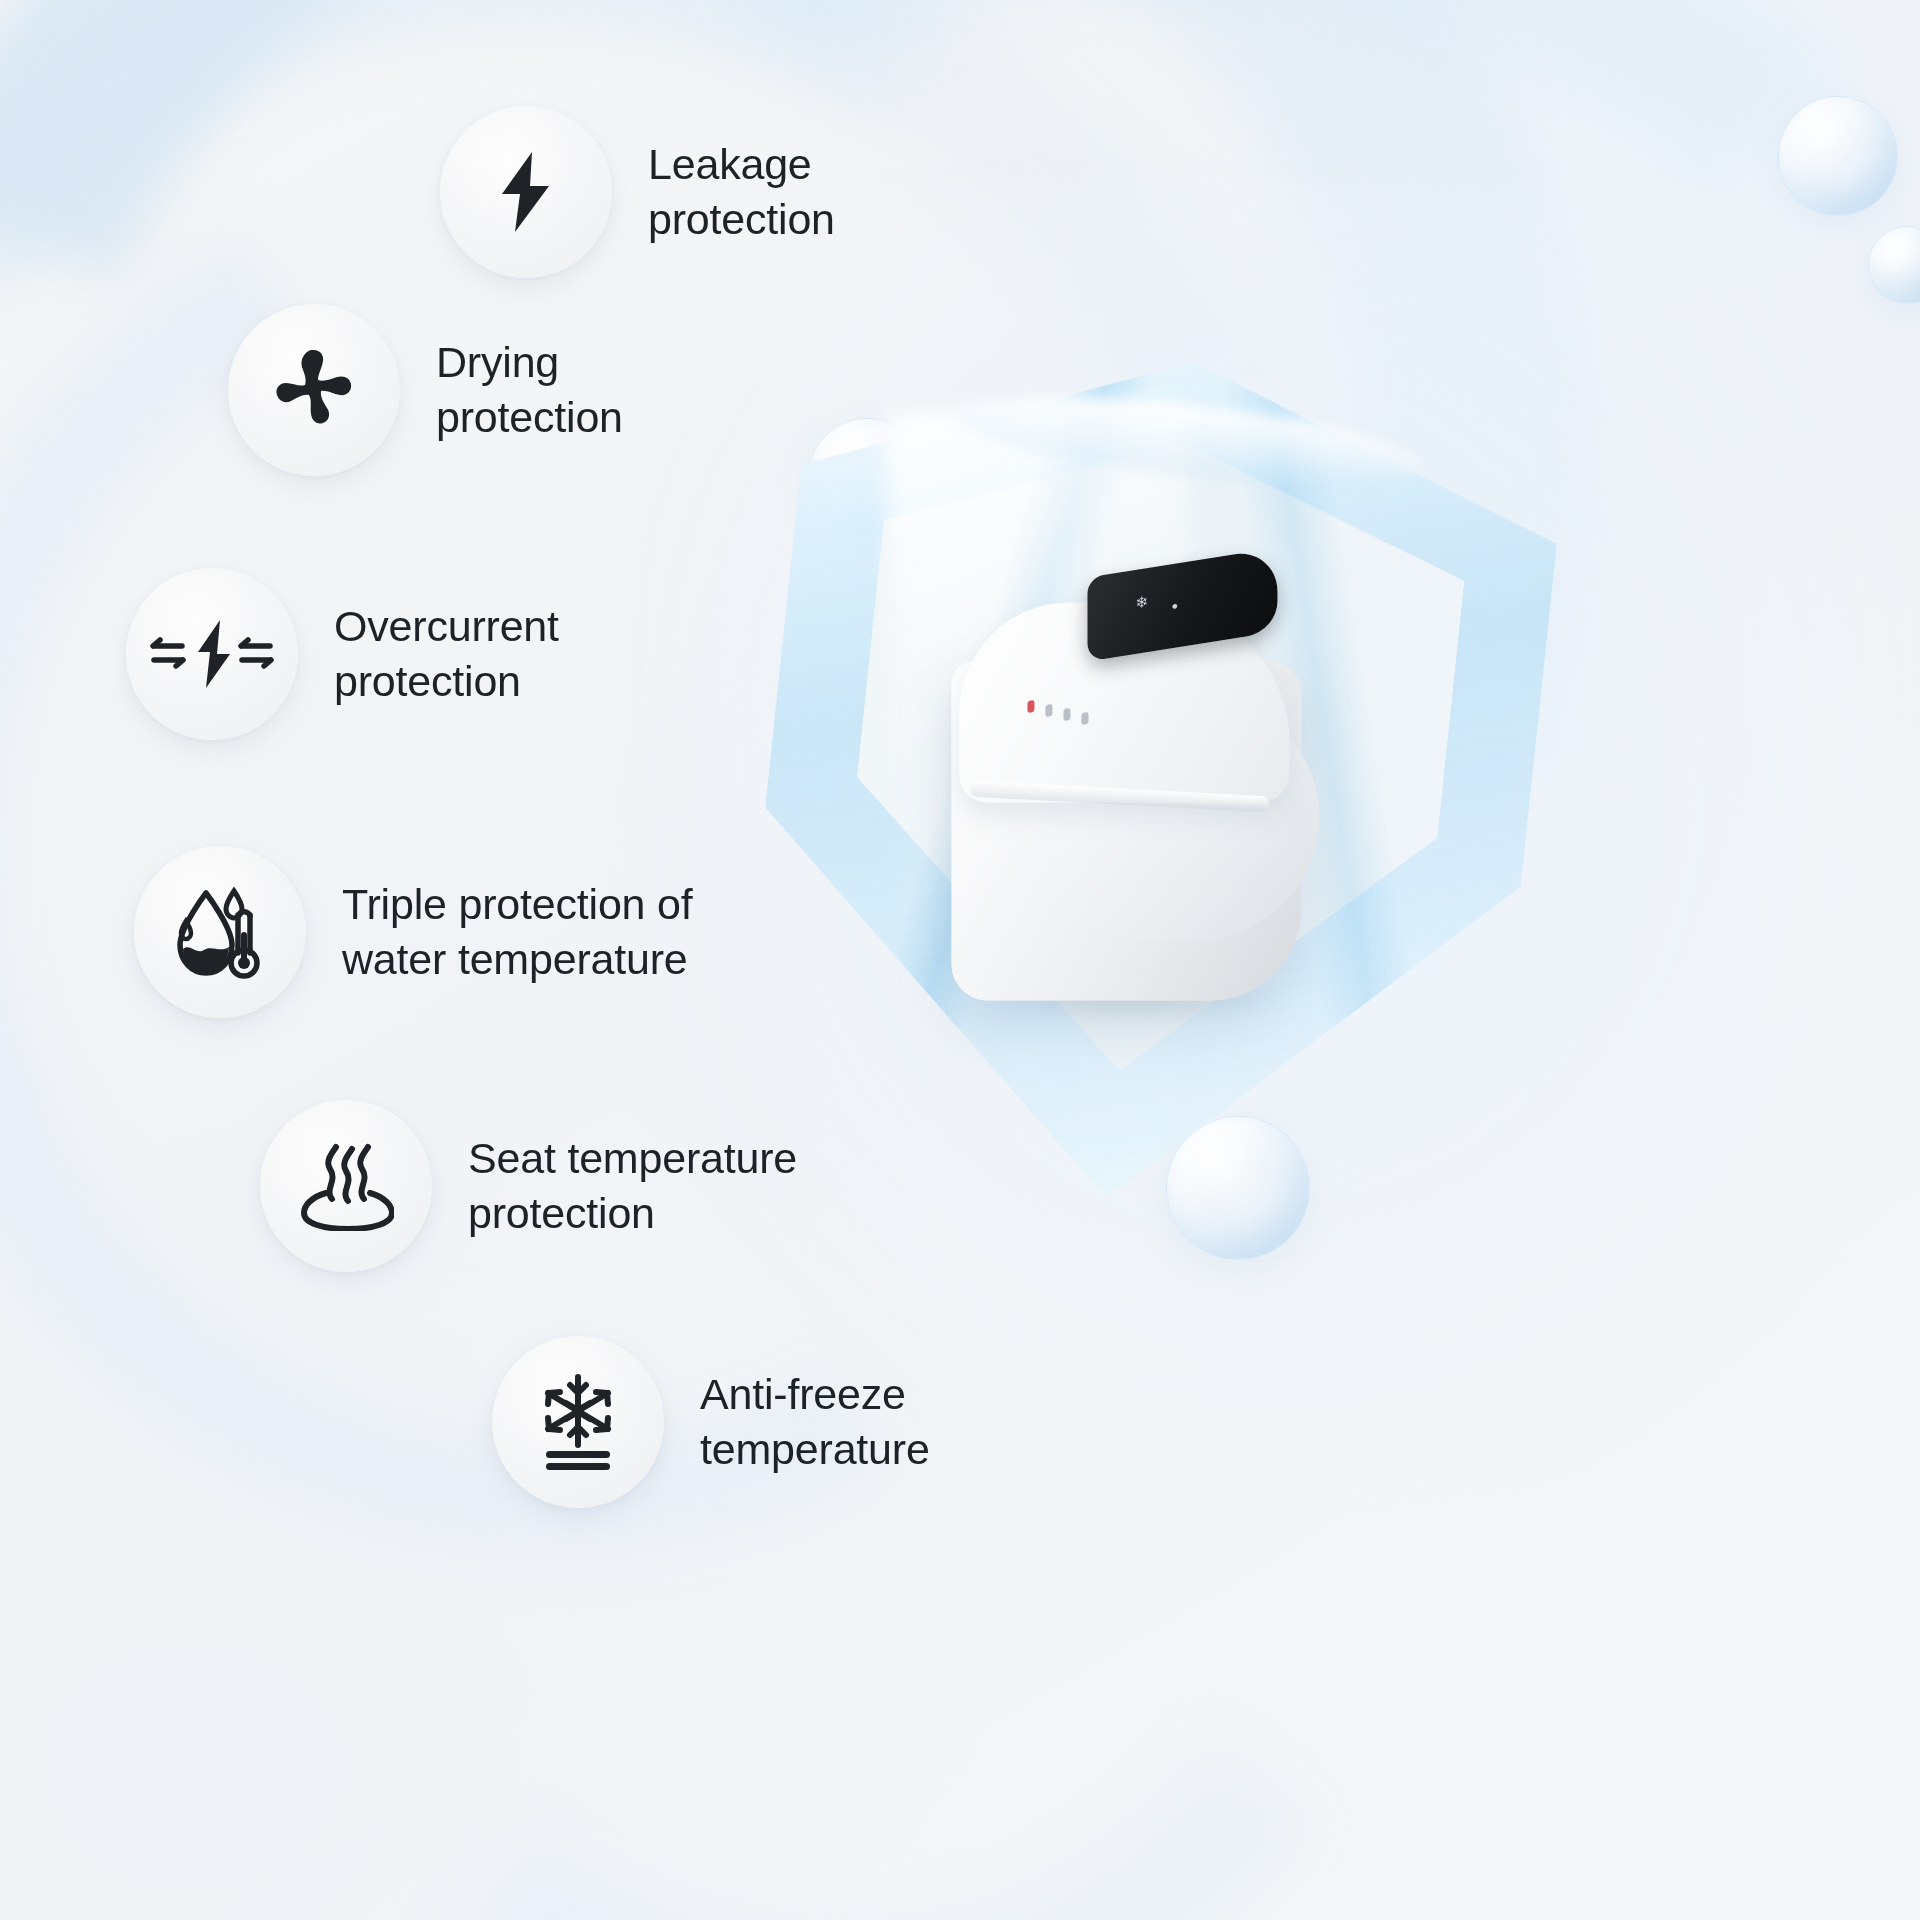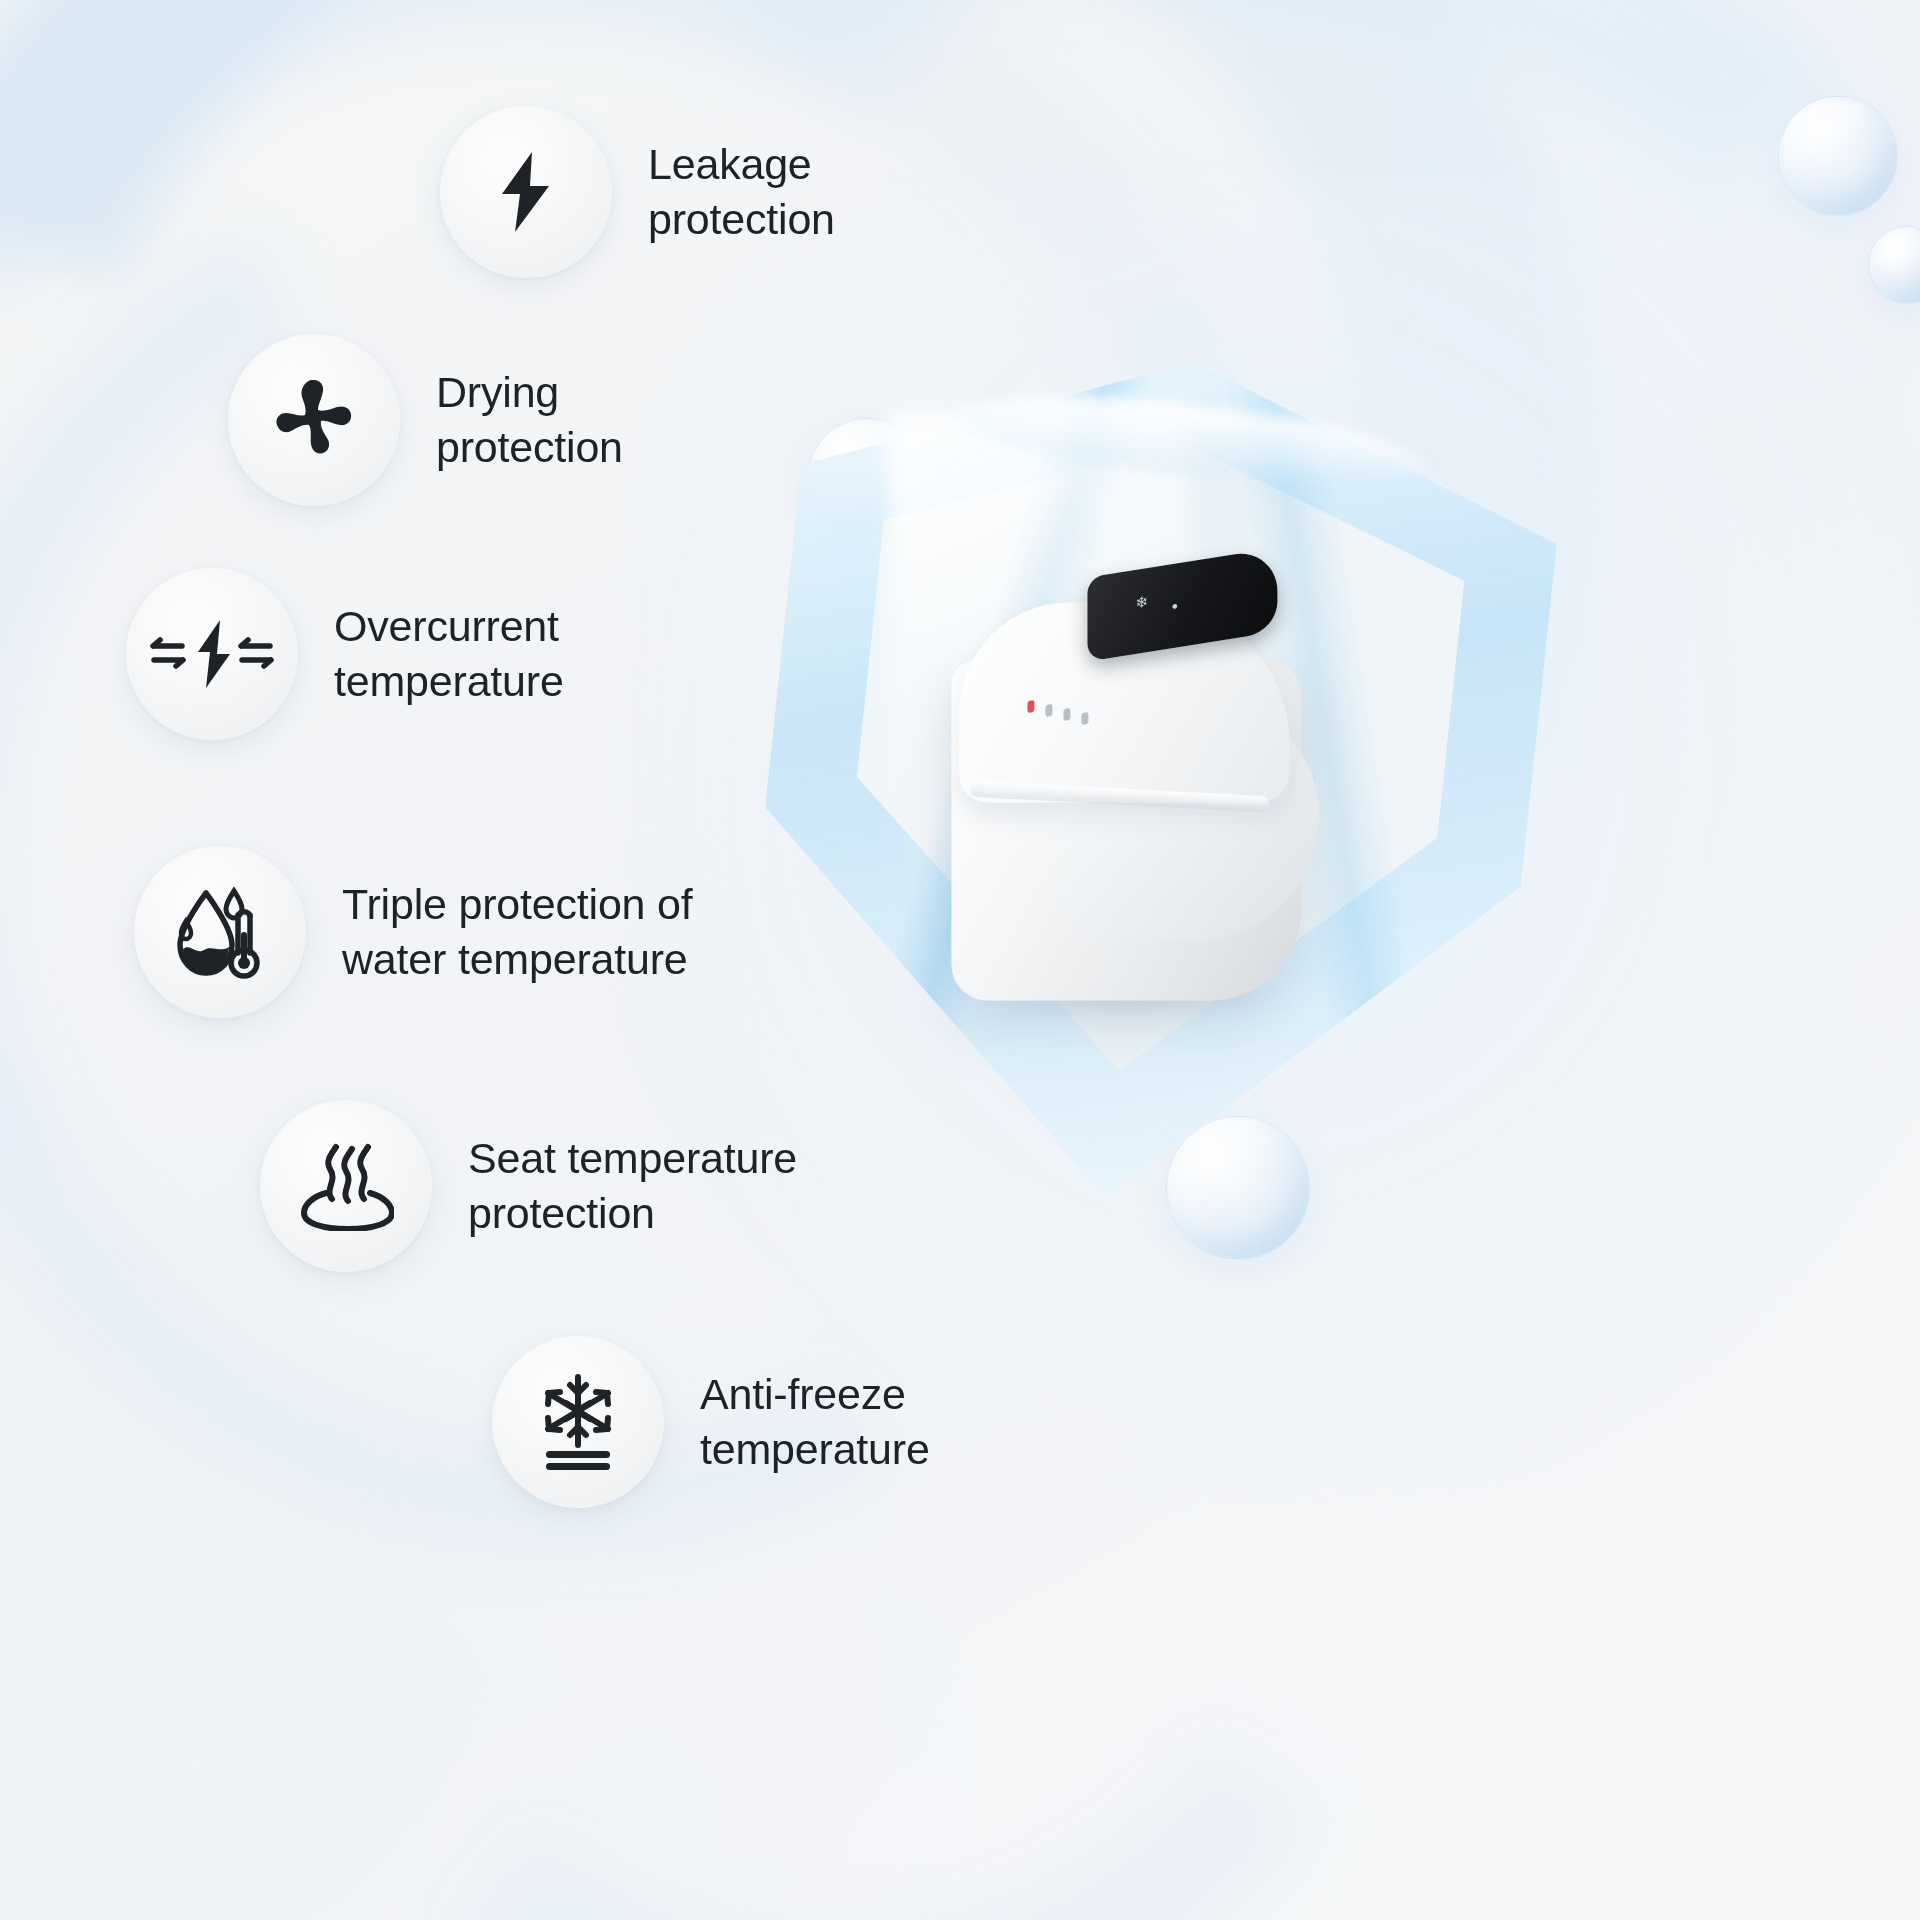--- a/index.html
+++ b/index.html
@@ -174,21 +174,21 @@
     font-size:43px;
     line-height:1.28;
     color:#1d2226;
     letter-spacing:-0.2px;
     white-space:pre-line;
     font-weight:400;
   }
 
   
   #f-leakage   { left:440px;  top:106px;  }
-  #f-drying    { left:228px;  top:334px;  }
+  #f-drying    { left:228px;  top:304px;  }
   #f-overcurr  { left:126px;  top:568px;  }
   #f-watertemp { left:134px;  top:846px;  }
   #f-seattemp  { left:260px;  top:1100px; }
   #f-antifreeze{ left:492px;  top:1336px; }
 </style>
 </head>
 <body>
 
 <div id="stage">
 
@@ -286,21 +286,21 @@
               <path d="M100 24 L93 30"></path>
               <path d="M122 44 L94 44"></path>
               <path d="M116 50 L123 44"></path>
             </g>
 
             <path d="M72 4 L50 36 L62 36 L58 72 L82 38 L69 38 Z" fill="#1f2226"></path>
           </svg>
         </span>
       </div>
       <div class="label">Overcurrent
-temperature</div>
+protection</div>
     </div>
 
     <div class="feature" id="f-watertemp">
       <div class="badge">
         <span>
           <svg width="96" height="98" viewBox="0 0 96 98" aria-hidden="true">
 
             <path d="M34 10 C34 10 8 44 8 62 C8 78 20 90 34 90 C48 90 60 78 60 62 C60 44 34 10 34 10 Z" fill="none" stroke="#1f2226" stroke-width="5.5" stroke-linejoin="round"></path>
             <path d="M11 66 C18 60 24 72 32 67 C40 62 48 70 57 64
                      C56 79 46 90 34 90 C21 90 12 80 11 66 Z" fill="#1f2226"></path>

